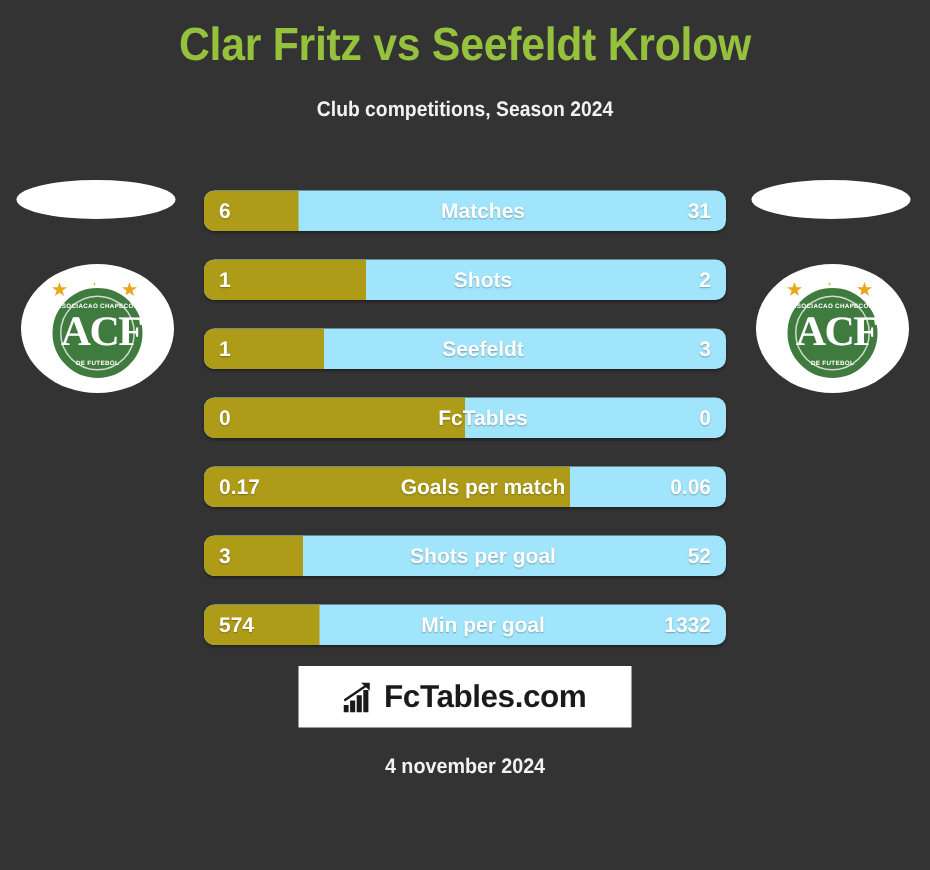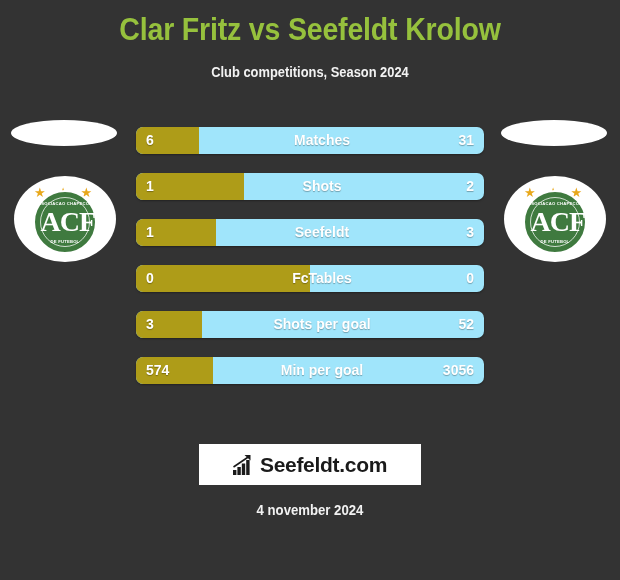--- a/index.html
+++ b/index.html
@@ -273,42 +273,48 @@
         <div class="bar-label">Seefeldt</div>
         <div class="bar-away">3</div>
       </div>
       <div class="bar-row">
         <div class="bar-fill" style="width: 50%;"></div>
         <div class="bar-home">0</div>
         <div class="bar-label">FcTables</div>
         <div class="bar-away">0</div>
       </div>
       <div class="bar-row">
+        <div class="bar-fill" style="width: 70%;"></div>
+        <div class="bar-home">0.17</div>
+        <div class="bar-label">Goals per match</div>
+        <div class="bar-away">0.06</div>
+      </div>
+      <div class="bar-row">
         <div class="bar-fill" style="width: 19%;"></div>
         <div class="bar-home">3</div>
         <div class="bar-label">Shots per goal</div>
         <div class="bar-away">52</div>
       </div>
       <div class="bar-row">
         <div class="bar-fill" style="width: 22%;"></div>
         <div class="bar-home">574</div>
         <div class="bar-label">Min per goal</div>
-        <div class="bar-away">3056</div>
+        <div class="bar-away">1332</div>
       </div>
     </div>
 
   <div class="fctables">
     <span class="fct-icon">
       <svg width="22" height="20" viewBox="0 0 22 20">
         <rect x="0" y="15" width="3.4" height="5" fill="#1a1a1a"></rect>
         <rect x="4.4" y="12" width="3.4" height="8" fill="#1a1a1a"></rect>
         <rect x="8.8" y="8.5" width="3.4" height="11.5" fill="#1a1a1a"></rect>
         <rect x="13.2" y="5" width="3.4" height="15" fill="#1a1a1a"></rect>
         <path d="M0.5 12 L16 1.5" stroke="#1a1a1a" stroke-width="1.6" fill="none"></path>
         <path d="M11.5 0 L17.5 0 L17.5 5.5 Z" fill="#1a1a1a"></path>
       </svg>
     </span>
-    <span class="fct-text">Seefeldt.com</span>
+    <span class="fct-text">FcTables.com</span>
   </div>
 
   <div class="date">4 november 2024</div>
 
 </div>
 
 </body></html>

